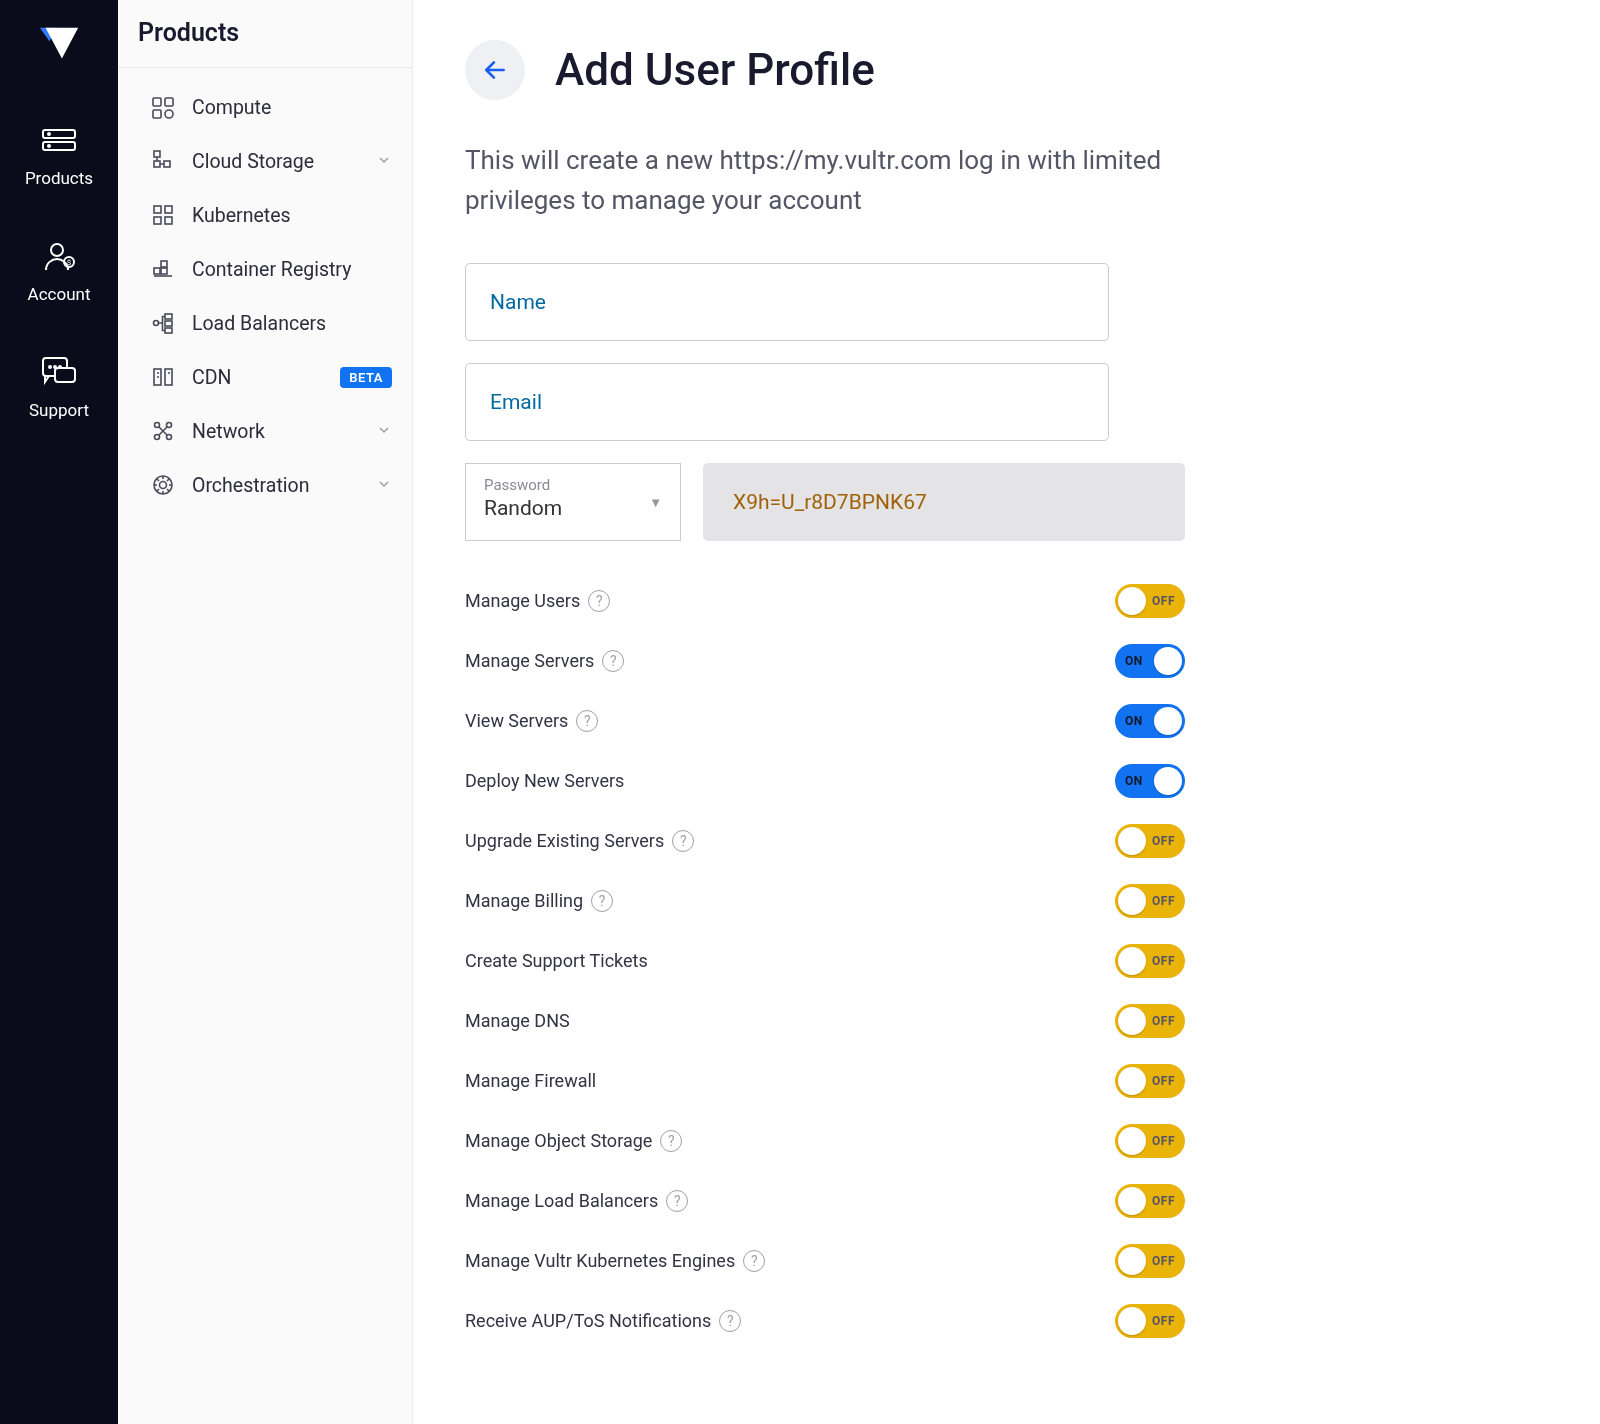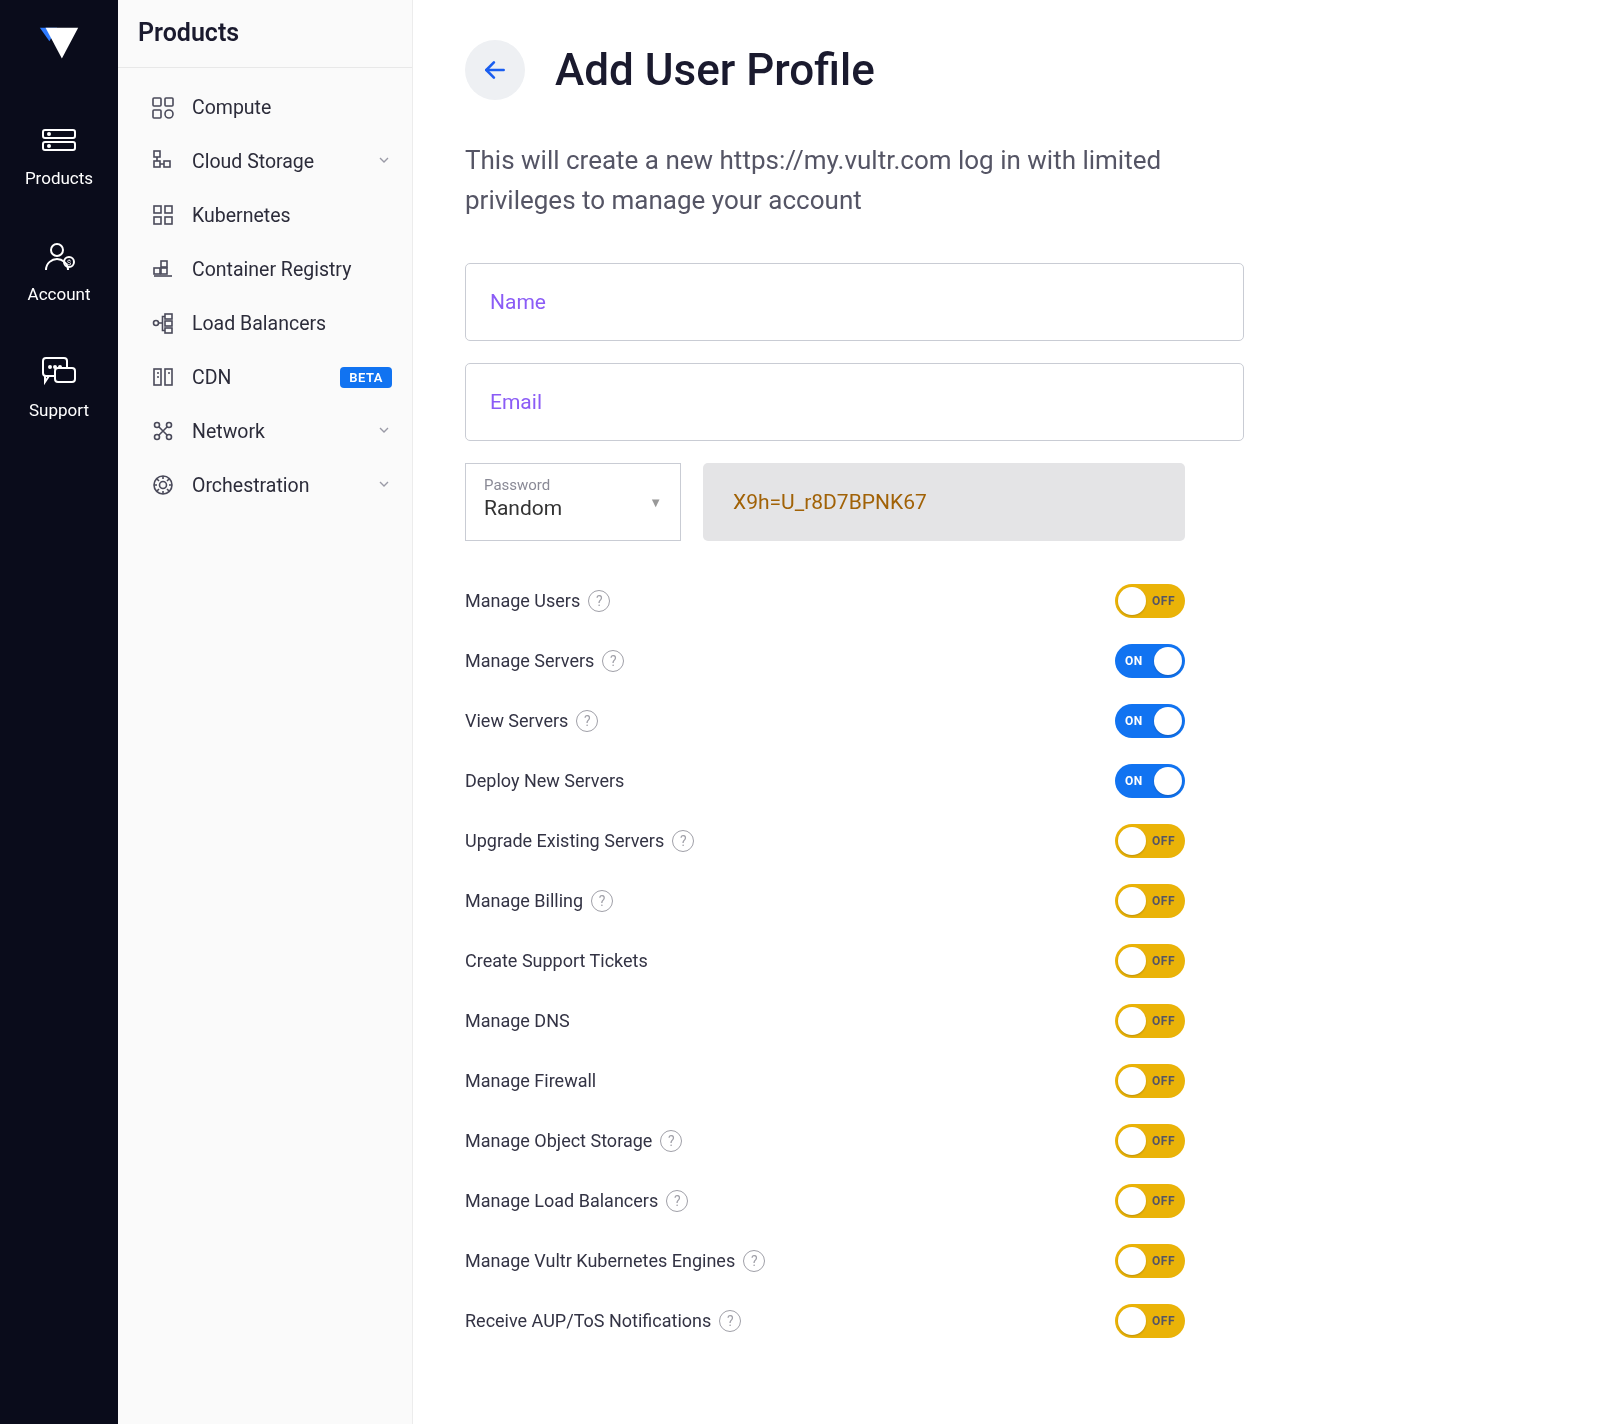--- a/index.html
+++ b/index.html
@@ -108,27 +108,27 @@
     color: #1a1a2e;
   }
   .page-desc {
     font-size: 26px;
     color: #555565;
     line-height: 1.55;
     margin-bottom: 42px;
     max-width: 720px;
   }
   .field {
-    width: 779px;
+    width: 644px;
     height: 78px;
     border: 1px solid #c9ccd4;
     border-radius: 5px;
     padding: 0 24px;
     font-size: 21px;
-    color: #8b5cf6;
+    color: #0369a1;
     display:flex;
     align-items:center;
     margin-bottom: 22px;
     background:#fff;
   }
   .field-row { display:flex; gap:22px; width:720px; margin-bottom: 30px;}
   .select-field {
     width: 216px; height: 78px;
     border: 1px solid #c9ccd4; border-radius:0;
     padding: 12px 18px 0 18px;
@@ -170,21 +170,21 @@
     background:#fff; position:absolute;
     box-shadow:0 1px 2px rgba(0,0,0,.2);
   }
   .toggle.off .toggle-knob{ left:3px; }
   .toggle.on  .toggle-knob{ right:3px; }
   .toggle-text{
     font-size:12px; font-weight:700; letter-spacing:.5px;
     position:absolute;
   }
   .toggle.off .toggle-text{ right:10px; color:#555565;}
-  .toggle.on  .toggle-text{ left:10px; color:#ffffff;}
+  .toggle.on  .toggle-text{ left:10px; color:#0f172a;}
 </style>
 </head>
 <body>
 
 <div class="rail">
   <div class="rail-logo">
     <svg viewBox="0 0 48 48" width="46" height="46">
       <polygon points="4,6 22,6 14,20" fill="#2f7bff"></polygon>
       <polygon points="10,6 44,6 27,38" fill="#ffffff"></polygon>
     </svg>

